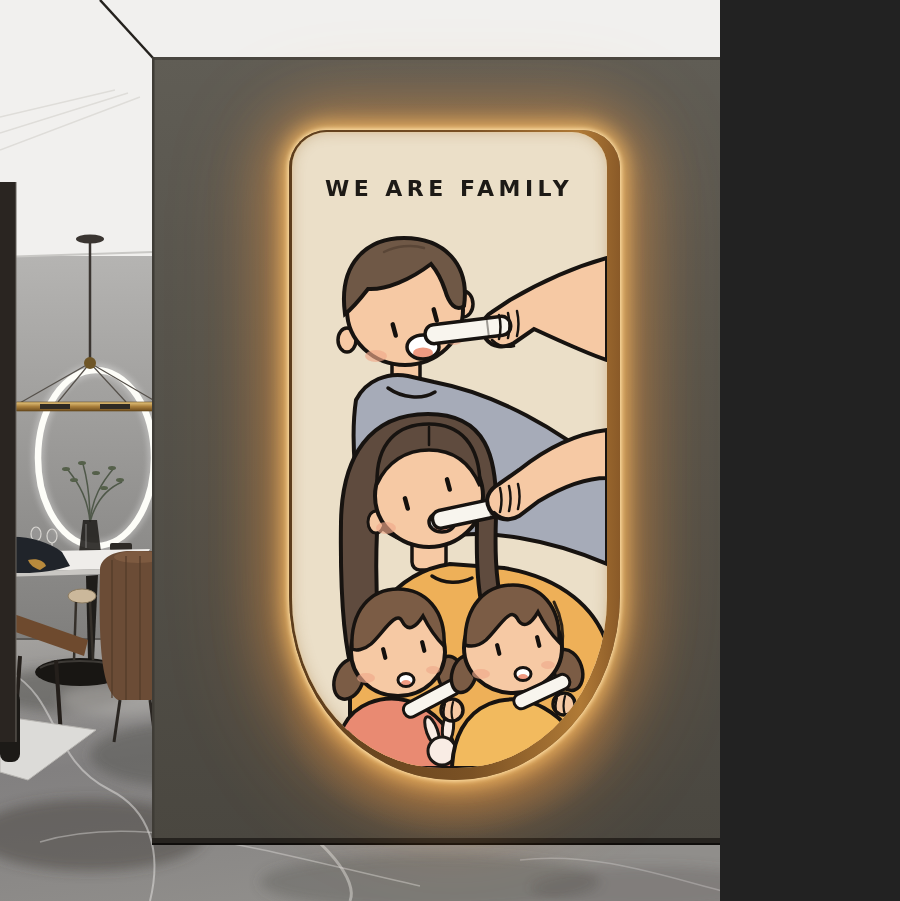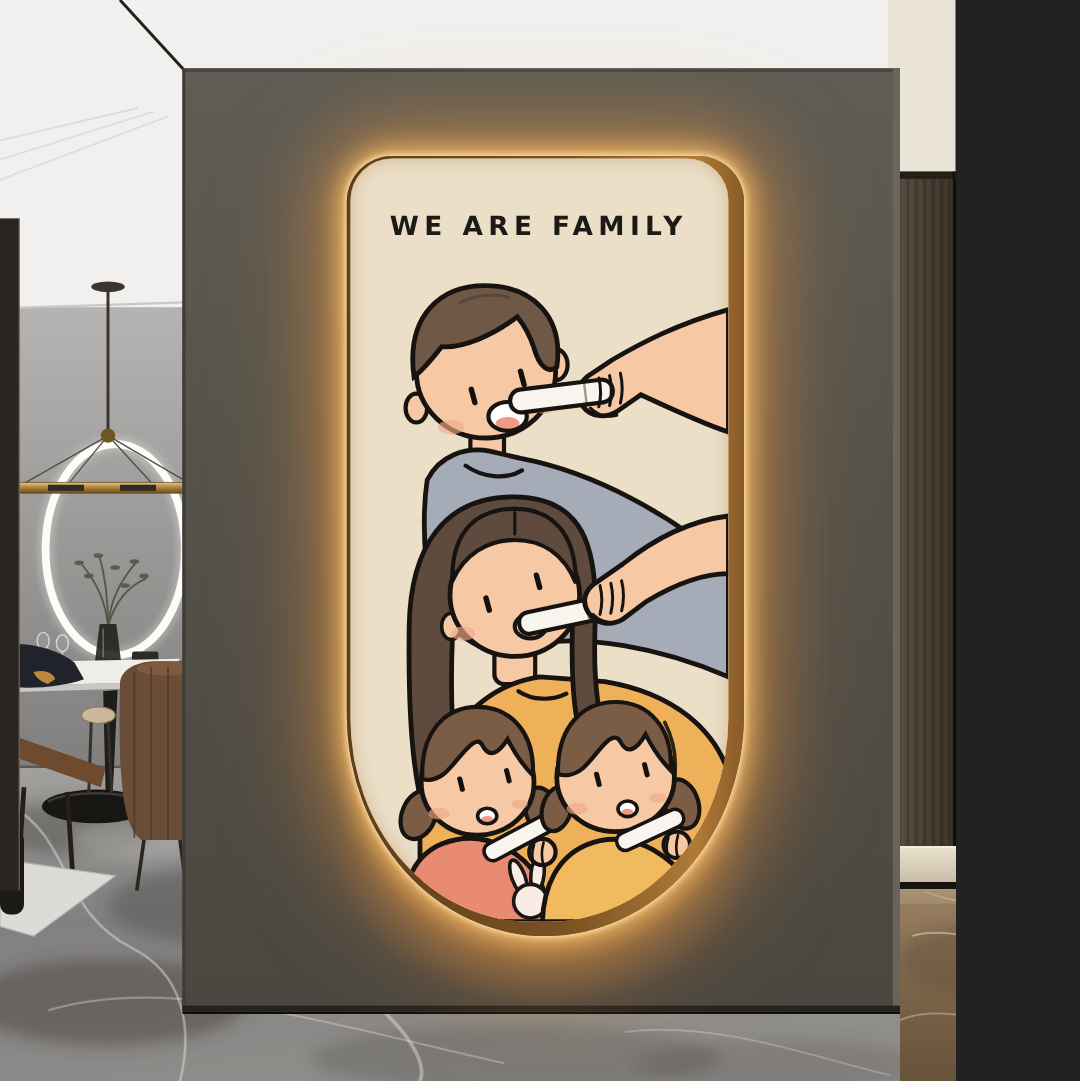--- a/index.html
+++ b/index.html
@@ -1,16 +1,16 @@
 <!DOCTYPE html>
 <html><head>
 <meta charset="utf-8">
 <style>
   html,body{margin:0;padding:0;background:#222;}
-  .scene{position:relative;width:796px;height:901px;overflow:hidden;
+  .scene{position:relative;width:720px;height:901px;overflow:hidden;
          background:#f1f0ee;font-family:"DejaVu Sans",sans-serif;}
   .scene svg{display:block;}
   #bg{position:absolute;left:0;top:0;z-index:0;}
   .art-halo{position:absolute;left:230px;top:545px;width:450px;height:330px;z-index:1;
     border-radius:50%;
     background:radial-gradient(closest-side,rgba(255,175,85,.40),rgba(255,165,75,.16) 55%,rgba(255,160,70,0) 78%);
     pointer-events:none;}
   .art-frame{position:absolute;left:289px;top:130px;width:331px;height:650px;z-index:2;
     border-radius:38px 38px 165px 165px / 38px 38px 185px 185px;
     background:linear-gradient(90deg,#5d3d1c 0%,#7a5124 55%,#b07a36 88%,#8a5a28 100%);

